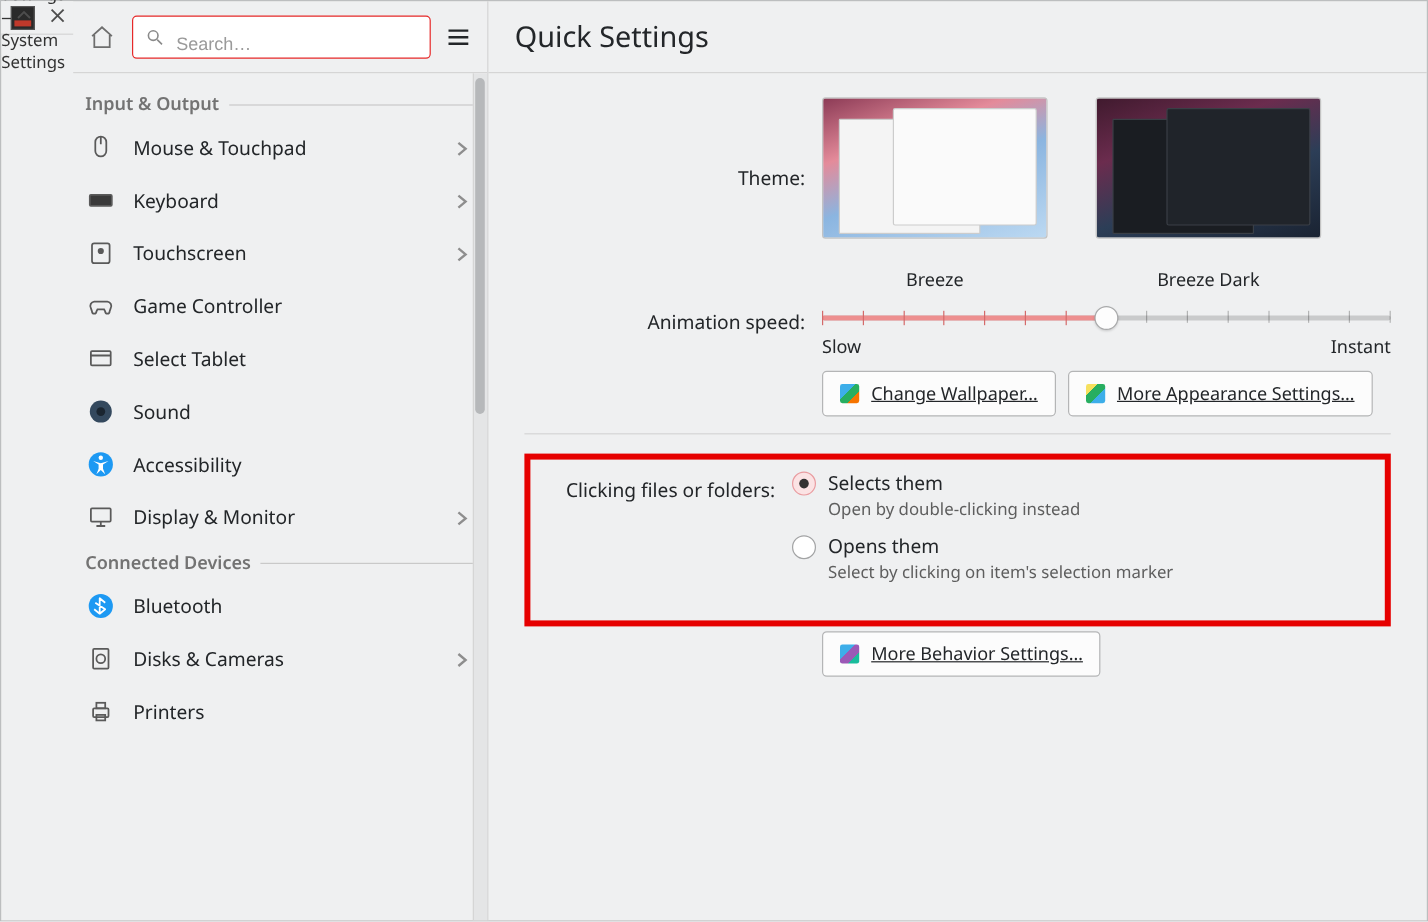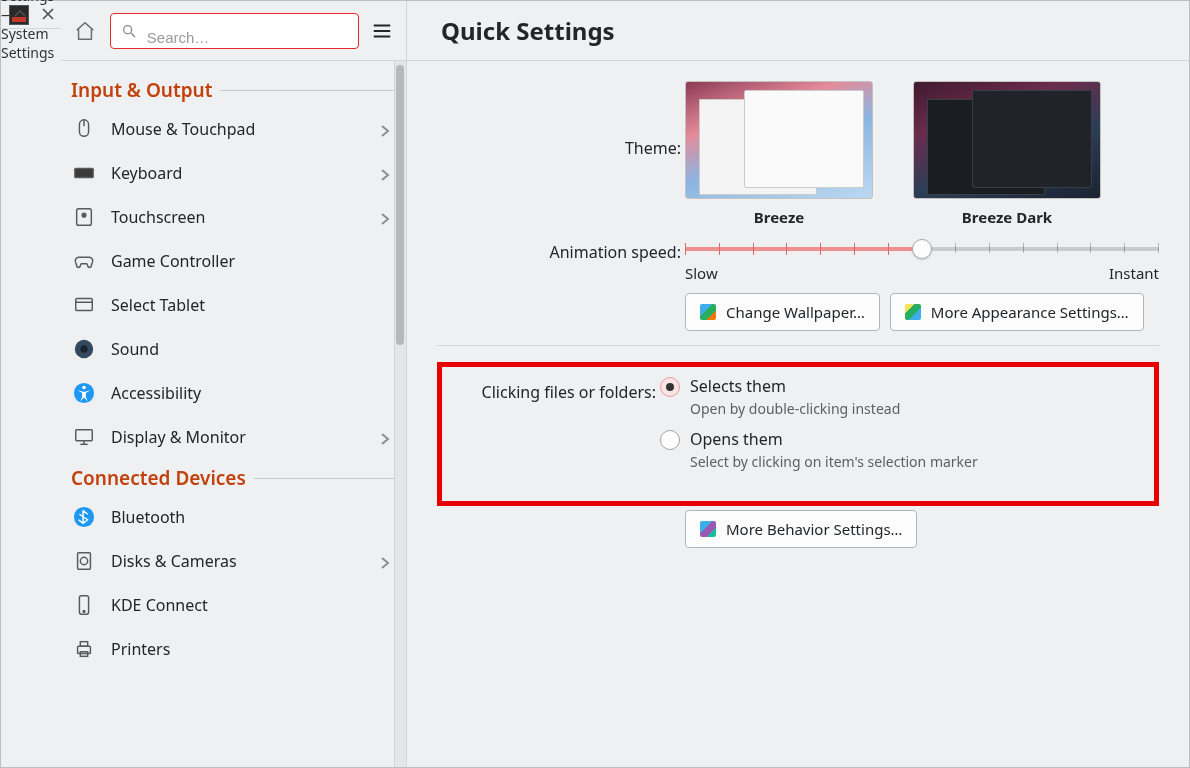--- a/index.html
+++ b/index.html
@@ -23,61 +23,61 @@
   .search-field { flex:1; height:36px; border:1.5px solid #e62929; border-radius:4px; background:#fff; display:flex; align-items:center; padding:0 10px; gap:8px; }
   .search-field svg { width:16px; height:16px; stroke:#8a8a8a; fill:none; stroke-width:2; }
   .search-field input { border:none; outline:none; flex:1; font-size:15px; background:transparent; color:#6d28d9;margin-top:14px; }
   .search-field input::placeholder { color:#9a9a9a; }
   .hamburger { width:32px; height:32px; display:flex; align-items:center; justify-content:center; }
   .hamburger svg { width:22px; height:22px; stroke:#232629; stroke-width:2.2; }
 
   .nav-scroll { flex:1; overflow:hidden; position:relative; }
   .nav-list { padding:10px 0 6px 0; }
   .section-header { display:flex; align-items:center; gap:8px; padding:6px 10px 4px 10px; }
-  .section-header span { color:#c2410c; font-weight:600; font-size:19px; white-space:nowrap; }
+  .section-header span { color:#737373; font-weight:600; font-size:15px; white-space:nowrap; }
   .section-header .line { flex:1; height:1px; background:#c9c9c9; }
   .nav-item { display:flex; align-items:center; height:44px; padding:0 14px 0 10px; gap:14px; cursor:default; }
   .nav-item .icon { width:26px; height:26px; display:flex; align-items:center; justify-content:center; flex-shrink:0; }
   .nav-item .label { flex:1; font-size:16px; color:#232629; }
   .nav-item .chev { width:14px; height:14px; }
   .nav-item .chev svg { width:14px; height:14px; stroke:#8e8e8e; stroke-width:2; fill:none; }
   .scroll-track { position:absolute; right:0; top:0; width:12px; height:100%; background:#e4e5e6; border-left:1px solid #d5d5d5;}
   .scroll-thumb { position:absolute; right:2px; top:4px; width:8px; height:280px; background:#b6b8ba; border-radius:4px; }
 
   
   .content { flex:1; display:flex; flex-direction:column; }
   .content-header { height:60px; display:flex; align-items:center; padding:0 22px; border-bottom:1px solid #d5d5d5; }
-  .content-header h1 { margin:12px; font-size:24px; font-weight:700; color:#232629; }
+  .content-header h1 { margin:0; font-size:24px; font-weight:400; color:#232629; }
   .content-body { flex:1; padding:20px 30px; overflow:auto; }
 
   .form-row { display:flex; align-items:flex-start; margin-bottom:6px; }
-  .form-label { width:248px; text-align:right; padding-right:4px; padding-top:6px; font-size:16px; color:#232629; }
+  .form-label { width:248px; text-align:right; padding-right:14px; padding-top:6px; font-size:16px; color:#232629; }
   .form-label.top-center { padding-top:56px; }
   .form-field { flex:1; }
 
   .themes { display:flex; gap:40px; }
-  .theme-card { display:flex; flex-direction:column; align-items:center; gap:8px;font-weight:bold; }
+  .theme-card { display:flex; flex-direction:column; align-items:center; gap:24px; }
   .theme-preview { width:188px; height:118px; border:1px solid #c3c3c3; border-radius:3px; background:#fff; position:relative; overflow:hidden; }
   .theme-preview.light { background:linear-gradient(160deg,#8c3b56 0%,#e48b9a 30%,#8bb5e0 55%,#bcd9f2 100%); }
   .theme-preview.light::before { content:""; position:absolute; left:58px; top:8px; width:118px; height:96px; background:#fafafa; border:1px solid #ccc; border-radius:2px; box-shadow:-46px 8px 0 -2px #f4f4f4, -46px 8px 0 -1px #ccc; }
   .theme-preview.dark { background:linear-gradient(160deg,#401a2e 0%,#6b2c4e 30%,#2c3e57 60%,#1a2332 100%); }
   .theme-preview.dark::before { content:""; position:absolute; left:58px; top:8px; width:118px; height:96px; background:#20242a; border:1px solid #3a3f46; border-radius:2px; box-shadow:-46px 8px 0 -2px #1a1d22, -46px 8px 0 -1px #3a3f46; }
   .theme-name { font-size:15px; }
 
   .slider-wrap { width:474px; padding-top:4px; }
   .slider { position:relative; height:18px; }
   .slider .track { position:absolute; left:0; right:0; top:8px; height:4px; background:#c9cacb; border-radius:2px; }
   .slider .fill { position:absolute; left:0; top:8px; height:4px; background:#ed8f8f; border-radius:2px; width:50%; }
   .slider .ticks { position:absolute; left:0; right:0; top:4px; height:12px; display:flex; justify-content:space-between; }
   .slider .ticks span { width:1px; height:10px; background:rgba(0,0,0,0.25); }
   .slider .ticks span.major { background:#d46a6a; height:12px; }
   .slider .handle { position:absolute; top:0; width:20px; height:20px; background:#fdfdfd; border:1px solid #a8a9aa; border-radius:50%; box-shadow:0 1px 2px rgba(0,0,0,0.15); transform:translateX(-50%); }
   .slider-labels { display:flex; justify-content:space-between; font-size:15px; color:#232629; margin-top:6px; width:474px; }
 
-  .button-row { display:flex; gap:10px; margin-top:10px; }
+  .button-row { display:flex; gap:10px; margin-top:10px;text-decoration:underline; }
   .btn { height:38px; padding:0 14px; background:#fcfcfc; border:1px solid #b4b5b6; border-radius:4px; display:flex; align-items:center; gap:10px; font-size:15px; color:#232629; cursor:default; }
   .btn .sq { width:16px; height:16px; border-radius:2px; }
   .sq.wall { background:linear-gradient(135deg,#3daee9 40%,#27ae60 40% 70%,#f67400 70%); }
   .sq.appr { background:linear-gradient(135deg,#f6e05e 30%,#27ae60 30% 60%,#3daee9 60%); }
   .sq.behv { background:linear-gradient(135deg,#3daee9 40%,#9b59b6 40% 70%,#1abc9c 70%); }
 
   .highlight-box { border:5px solid #e60000; padding:8px 0 14px 0; margin-top:16px; }
   .radio-row { display:flex; align-items:flex-start; gap:10px; margin-bottom:10px; }
   .radio { width:20px; height:20px; border:1px solid #a2a3a4; border-radius:50%; background:#fff; margin-top:2px; flex-shrink:0; position:relative; }
   .radio.selected { border-color:#e99ca0; background:#fbe3e4; }
@@ -244,29 +244,20 @@
                 <svg width="22" height="22" viewBox="0 0 24 24" fill="none" stroke="#5a5a5a" stroke-width="1.6">
                   <rect x="5" y="3" width="14" height="18" rx="1"></rect>
                   <circle cx="12" cy="12" r="4"></circle>
                 </svg>
               </span>
       <span class="label">Disks &amp; Cameras</span>
       <span class="chev"><svg viewBox="0 0 14 14">
                   <polyline points="4,2 10,7 4,12"></polyline>
                 </svg></span>
             </div>
-            <div class="nav-item">
-              <span class="icon">
-                <svg width="22" height="22" viewBox="0 0 24 24" fill="none" stroke="#5a5a5a" stroke-width="1.6">
-                  <rect x="7" y="2" width="10" height="20" rx="2"></rect>
-                  <circle cx="12" cy="19" r="1" fill="#5a5a5a"></circle>
-                </svg>
-              </span>
-      <span class="label">KDE Connect</span>
-      </div>
             <div class="nav-item">
               <span class="icon">
                 <svg width="22" height="22" viewBox="0 0 24 24" fill="none" stroke="#5a5a5a" stroke-width="1.6">
                   <rect x="5" y="9" width="14" height="8" rx="1"></rect>
                   <rect x="8" y="4" width="8" height="5"></rect>
                   <rect x="8" y="15" width="8" height="5"></rect>
                 </svg>
               </span>
       <span class="label">Printers</span>
       </div>

